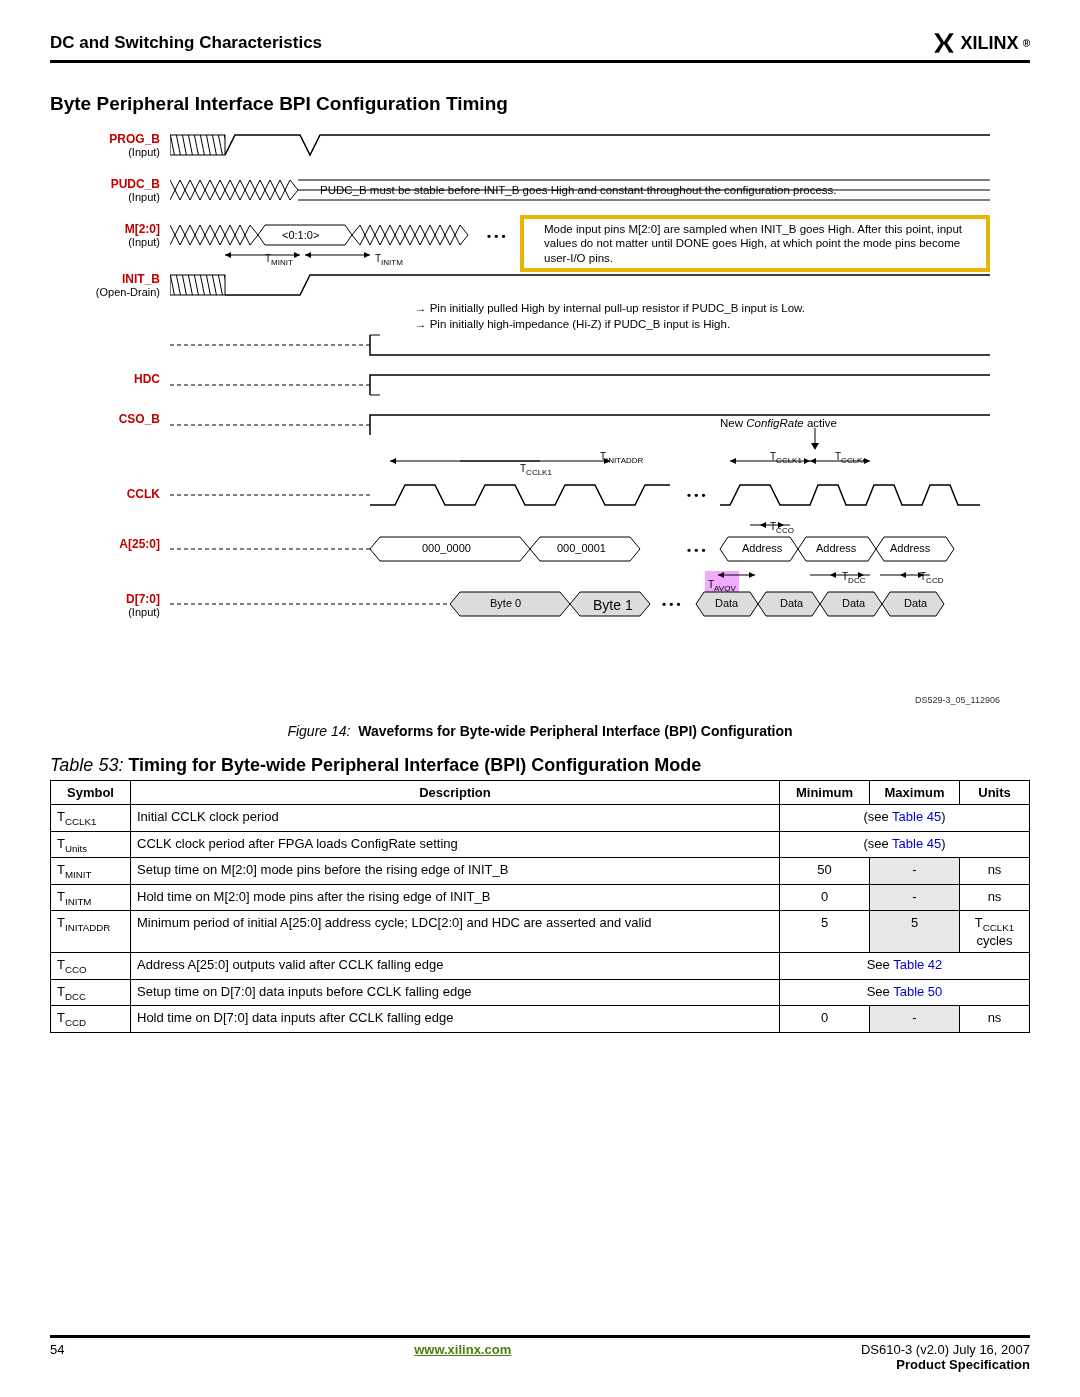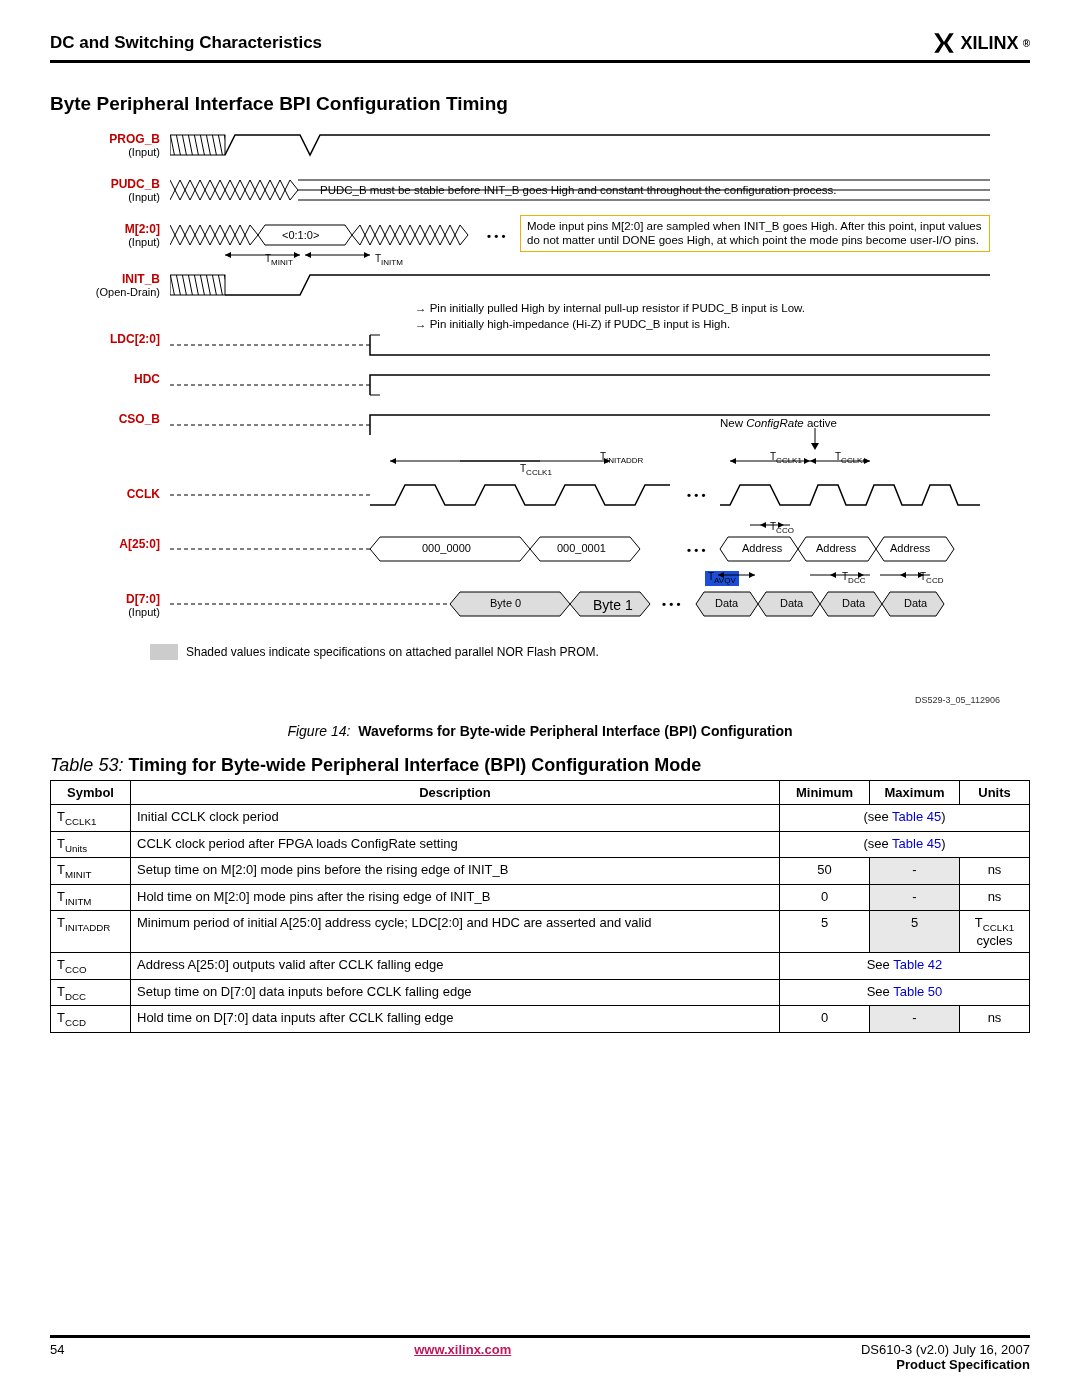--- a/index.html
+++ b/index.html
@@ -24,21 +24,21 @@
   .logo { display: flex; align-items: center; gap: 4px; font-weight: bold; font-size: 18px; }
   .logo svg { width: 26px; height: 26px; }
   .reg { font-size: 10px; vertical-align: super; }
   h1.section { font-size: 19px; font-weight: bold; margin-bottom: 18px; }
   .diagram { position: relative; height: 580px; margin: 0 20px 10px 40px; font-size: 12px; }
   .sig-row { position: absolute; left: 0; right: 0; height: 40px; }
   .sig-label { position: absolute; left: -40px; width: 110px; text-align: right; font-size: 12px; line-height: 1.1; }
   .sig-label .name { color: #c00000; font-weight: bold; }
   .sig-label .sub { color: #000; font-size: 11px; }
   .note { position: absolute; font-size: 11.5px; line-height: 1.25; }
-  .note-box { border: 1px solid #eab308; padding: 3px 6px; }
+  .note-box { border: 4px solid #eab308; padding: 3px 20px; }
   .tlabel { font-size: 10px; }
   .tlabel sub { font-size: 8px; }
   .shaded-note { display: flex; align-items: center; gap: 8px; font-size: 12px; margin-left: 60px; margin-top: 6px;}
   .shaded-swatch { width: 28px; height: 16px; background: #ccc; display: inline-block; }
   .ds-id { position: absolute; right: 10px; bottom: 8px; font-size: 9px; color: #333; }
   .fig-caption { text-align: center; font-size: 14px; margin: 8px 0 16px 0; }
   .fig-caption .fig-i { font-style: italic; }
   .fig-caption b { font-weight: bold; }
   .tbl-caption { font-size: 18px; font-style: italic; margin-bottom: 4px; }
   .tbl-caption b { font-style: normal; font-weight: bold; }
@@ -49,21 +49,21 @@
   table.timing td.num { text-align: center; width: 90px; }
   table.timing td.unit { text-align: center; width: 70px; }
   .max-col { background: #e8e8e8; }
   .link { color: #0000cc; }
   sub { font-size: 0.75em; }
   .footer {
     position: absolute; left: 50px; right: 50px; bottom: 25px;
     border-top: 3px solid #000; padding-top: 4px;
     display: flex; justify-content: space-between; font-size: 13px;
   }
-  .footer .mid { font-weight: bold; text-decoration: underline; color: #be185d; }
+  .footer .mid { font-weight: bold; text-decoration: underline; color: #4d7c0f; }
   .footer .right { text-align: right; }
   .wave-svg { position:absolute; left:80px; top:0; }
 </style>
 </head>
 <body>
 
 <div class="header">
   <div class="header-title">DC and Switching Characteristics</div>
   <div class="logo">
     <svg viewBox="0 0 24 24">
@@ -125,23 +125,20 @@
   <div class="sig-row" style="top:140px">
     <div class="sig-label"><span class="name">INIT_B</span><br><span class="sub">(Open-Drain)</span></div>
   </div>
   <svg class="wave-svg" style="top:140px" width="820" height="30">
     <rect x="0" y="2" width="55" height="20" fill="url(#hatch)" stroke="#000"></rect>
     <path d="M55 22 L130 22 L140 2 L820 2" fill="none" stroke="#000" stroke-width="1.5"></path>
   </svg>
   <div class="note" style="top:168px; left:325px; font-size:11.5px;">→ <span>Pin initially pulled High by internal pull-up resistor if PUDC_B input is Low.</span></div>
   <div class="note" style="top:184px; left:325px; font-size:11.5px;">→ <span>Pin initially high-impedance (Hi-Z) if PUDC_B input is High.</span></div>
 
-  <div class="sig-row" style="top:200px">
-      <div class="sig-label"><span class="name">LDC[2:0]</span></div>
-    </div>
   <svg class="wave-svg" style="top:200px" width="820" height="25">
     <line x1="0" y1="12" x2="200" y2="12" stroke="#000" stroke-dasharray="4 3"></line>
     <path d="M200 2 L200 22 L820 22" fill="none" stroke="#000" stroke-width="1.5"></path>
     <line x1="200" y1="2" x2="210" y2="2" stroke="#000"></line>
   </svg>
 
   <div class="sig-row" style="top:240px">
       <div class="sig-label"><span class="name">HDC</span></div>
     </div>
   <svg class="wave-svg" style="top:240px" width="820" height="25">
@@ -208,21 +205,21 @@
     <path d="M628 16 L636 4 L698 4 L706 16 L698 28 L636 28 Z" fill="none" stroke="#000"></path>
     <path d="M706 16 L714 4 L776 4 L784 16 L776 28 L714 28 Z" fill="none" stroke="#000"></path>
   </svg>
   <div class="note" style="top:409px; left:332px; font-size:11px;">000_0000</div>
   <div class="note" style="top:409px; left:467px; font-size:11px;">000_0001</div>
   <div class="note" style="top:409px; left:652px; font-size:11px;">Address</div>
   <div class="note" style="top:409px; left:726px; font-size:11px;">Address</div>
   <div class="note" style="top:409px; left:800px; font-size:11px;">Address</div>
   <div class="note" style="top:410px; left:597px; font-weight:bold;">• • •</div>
 
-  <div class="note tlabel" style="top:438px; left:615px; background:#1d4ed8; padding:0 3px;">T<sub>AVQV</sub></div>
+  <div class="note tlabel" style="top:438px; left:615px; background:#f0abfc; padding:8px 3px;">T<sub>AVQV</sub></div>
   <div class="note tlabel" style="top:438px; left:752px;">T<sub>DCC</sub></div>
   <div class="note tlabel" style="top:438px; left:830px;">T<sub>CCD</sub></div>
   <svg class="wave-svg" style="top:435px" width="820" height="15">
     <line x1="548" y1="7" x2="585" y2="7" stroke="#000"></line>
       <polygon points="548,7 554,4 554,10"></polygon>
       <polygon points="585,7 579,4 579,10"></polygon>
     <line x1="640" y1="7" x2="700" y2="7" stroke="#000"></line>
       <polygon points="660,7 666,4 666,10"></polygon>
       <polygon points="694,7 688,4 688,10"></polygon>
     <line x1="710" y1="7" x2="760" y2="7" stroke="#000"></line>
@@ -243,26 +240,20 @@
     <path d="M712 16 L720 4 L766 4 L774 16 L766 28 L720 28 Z" fill="#ddd" stroke="#000"></path>
   </svg>
   <div class="note" style="top:464px; left:400px; font-size:11px;">Byte 0</div>
   <div class="note" style="top:464px; left:503px; font-size:14px;">Byte 1</div>
   <div class="note" style="top:464px; left:625px; font-size:11px;">Data</div>
   <div class="note" style="top:464px; left:690px; font-size:11px;">Data</div>
   <div class="note" style="top:464px; left:752px; font-size:11px;">Data</div>
   <div class="note" style="top:464px; left:814px; font-size:11px;">Data</div>
   <div class="note" style="top:464px; left:572px; font-weight:bold;">• • •</div>
 
-  <div class="note" style="top:505px; left:0; right:0;">
-    <div class="shaded-note">
-      <span class="shaded-swatch"></span>
-      <span>Shaded values indicate specifications on attached parallel NOR Flash PROM.</span>
-    </div>
-  </div>
   <div class="ds-id">DS529-3_05_112906</div>
 </div>
 
 <div class="fig-caption">
   <span class="fig-i">Figure 14:</span>&nbsp;
   <b>Waveforms for Byte-wide Peripheral Interface (BPI) Configuration</b>
 </div>
 
 <div class="tbl-caption">
   <i>Table  53:</i>&nbsp;<b>Timing for Byte-wide Peripheral Interface (BPI) Configuration Mode</b>

